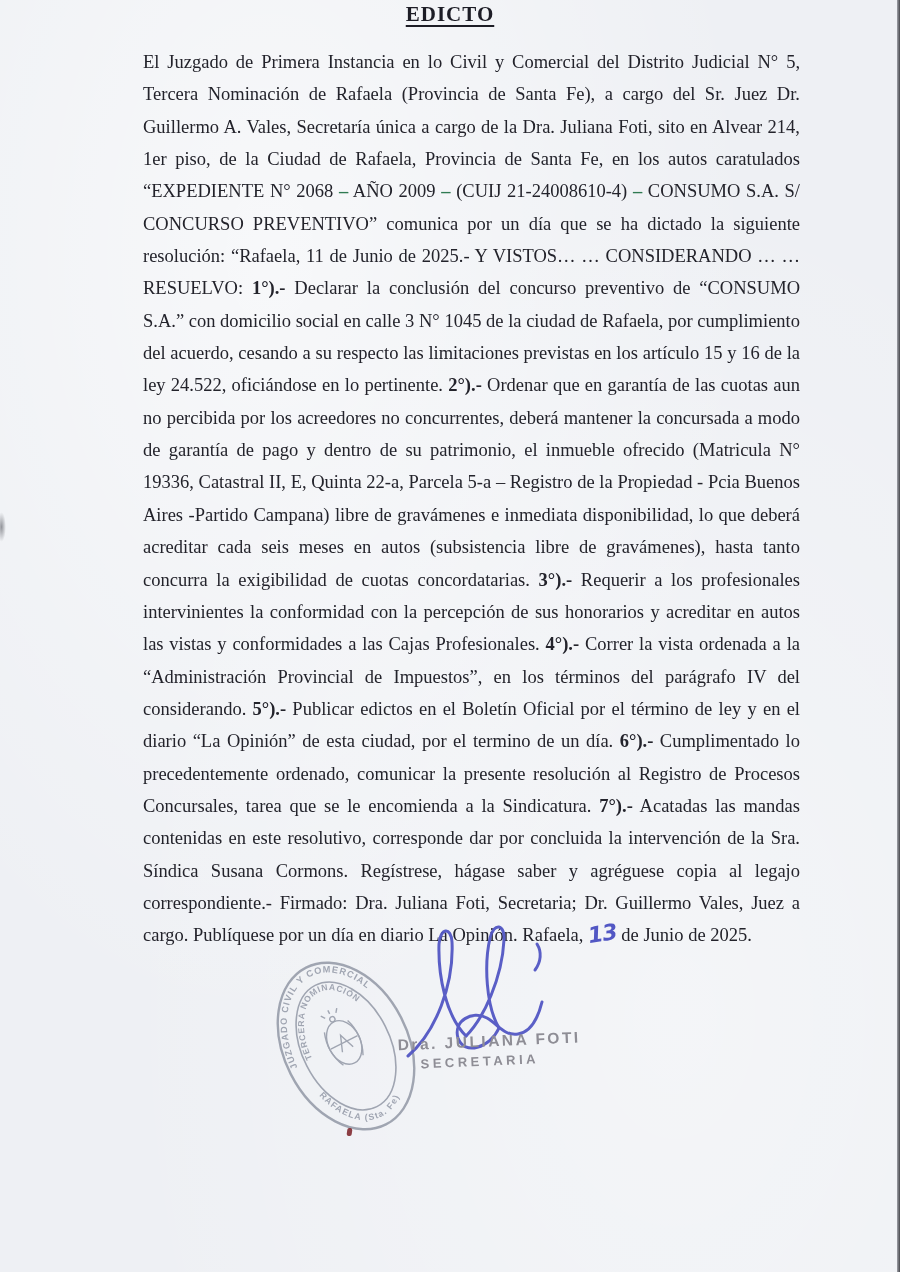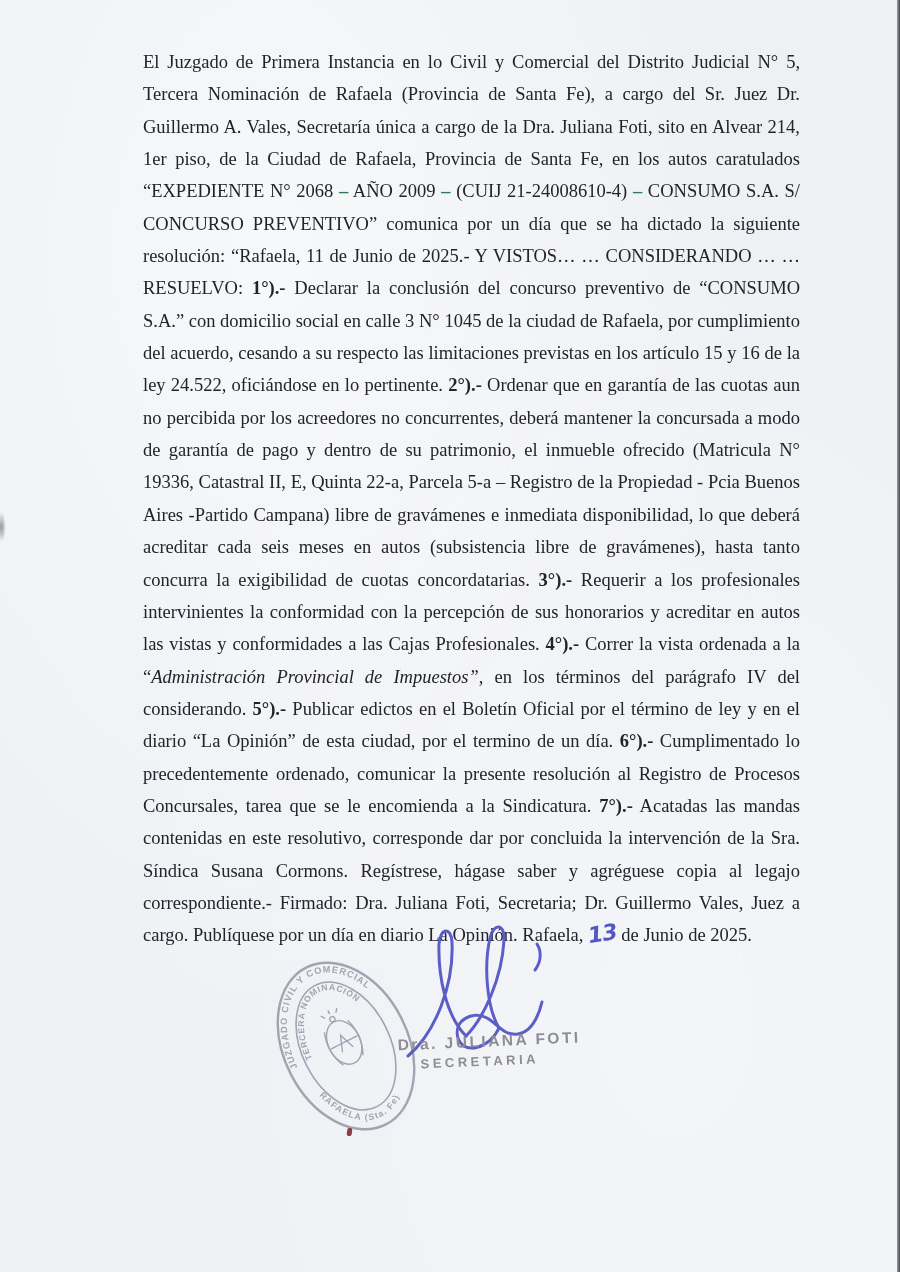--- a/index.html
+++ b/index.html
@@ -42,21 +42,21 @@
   }
   .body-text{
     position:absolute;top:46px;left:143px;width:657px;
     margin:0;
     font-size:18.5px;line-height:32.35px;
     text-align:justify;
     color:var(--text);
   }
   .seg-normal{}
   .seg-bold{font-weight:bold;}
-  .seg-italic{font-style:italic;}
+  .seg-italic{}
   .seg-green{color:var(--accent-green);font-weight:600;}
   .seg-handwritten{
     font-family:"DejaVu Sans",sans-serif;
     font-style:italic;font-weight:600;
     color:var(--ink-blue);
     font-size:22px;letter-spacing:-1px;
     display:inline-block;transform:rotate(-9deg);
     line-height:0;
   }
   .seal{
@@ -86,20 +86,21 @@
   .ink-dot{
     position:absolute;left:347px;top:1128px;width:5px;height:8px;
     background:#7a1f24;border-radius:2px;transform:rotate(8deg);opacity:.85;
   }
 </style>
 </head>
 <body>
 
 <div class="paper">
 
+  <h1 class="title">EDICTO</h1>
 
   <p class="body-text"><span class="seg-normal">El Juzgado de Primera Instancia en lo Civil y Comercial del Distrito Judicial N° 5, Tercera Nominación de Rafaela (Provincia de Santa Fe), a cargo del Sr. Juez Dr. Guillermo A. Vales, Secretaría única a cargo de la Dra. Juliana Foti, sito en Alvear 214, 1er piso, de la Ciudad de Rafaela, Provincia de Santa Fe, en los autos caratulados “EXPEDIENTE N° 2068 </span><span class="seg-green">–</span><span class="seg-normal"> AÑO 2009 </span><span class="seg-green">–</span><span class="seg-normal"> (CUIJ 21-24008610-4) </span><span class="seg-green">–</span><span class="seg-normal"> CONSUMO S.A. S/ CONCURSO PREVENTIVO” comunica por un día que se ha dictado la siguiente resolución: “Rafaela, 11 de Junio de 2025.- Y VISTOS… … CONSIDERANDO … … RESUELVO: </span><span class="seg-bold">1°).-</span><span class="seg-normal"> Declarar la conclusión del concurso preventivo de “CONSUMO S.A.” con domicilio social en calle 3 N° 1045 de la ciudad de Rafaela, por cumplimiento del acuerdo, cesando a su respecto las limitaciones previstas en los artículo 15 y 16 de la ley 24.522, oficiándose en lo pertinente. </span><span class="seg-bold">2°).-</span><span class="seg-normal"> Ordenar que en garantía de las cuotas aun no percibida por los acreedores no concurrentes, deberá mantener la concursada a modo de garantía de pago y dentro de su patrimonio, el inmueble ofrecido (Matricula N° 19336, Catastral II, E, Quinta 22-a, Parcela 5-a – Registro de la Propiedad - Pcia Buenos Aires -Partido Campana) libre de gravámenes e inmediata disponibilidad, lo que deberá acreditar cada seis meses en autos (subsistencia libre de gravámenes), hasta tanto concurra la exigibilidad de cuotas concordatarias. </span><span class="seg-bold">3°).-</span><span class="seg-normal"> Requerir a los profesionales intervinientes la conformidad con la percepción de sus honorarios y acreditar en autos las vistas y conformidades a las Cajas Profesionales. </span><span class="seg-bold">4°).-</span><span class="seg-normal"> Correr la vista ordenada a la “</span><span class="seg-italic">Administración Provincial de Impuestos”</span><span class="seg-normal">, en los términos del parágrafo IV del considerando. </span><span class="seg-bold">5°).-</span><span class="seg-normal"> Publicar edictos en el Boletín Oficial por el término de ley y en el diario “La Opinión” de esta ciudad, por el termino de un día. </span><span class="seg-bold">6°).-</span><span class="seg-normal"> Cumplimentado lo precedentemente ordenado, comunicar la presente resolución al Registro de Procesos Concursales, tarea que se le encomienda a la Sindicatura. </span><span class="seg-bold">7°).-</span><span class="seg-normal"> Acatadas las mandas contenidas en este resolutivo, corresponde dar por concluida la intervención de la Sra. Síndica Susana Cormons. Regístrese, hágase saber y agréguese copia al legajo correspondiente.- Firmado: Dra. Juliana Foti, Secretaria; Dr. Guillermo Vales, Juez a cargo. Publíquese por un día en diario La Opinión. Rafaela, </span><span class="seg-handwritten">13</span><span class="seg-normal"> de Junio de 2025.</span></p>
 
   <svg class="seal" width="180" height="200" viewBox="0 0 180 200">
     <g transform="rotate(-27 90 100)" fill="none" stroke="var(--stamp-gray)">
       <ellipse cx="90" cy="100" rx="62" ry="88" stroke-width="2.4"></ellipse>
       <ellipse cx="90" cy="100" rx="44" ry="68" stroke-width="1.6"></ellipse>
 
       <g stroke-width="1.4">
         <ellipse cx="90" cy="96" rx="16" ry="23"></ellipse>

